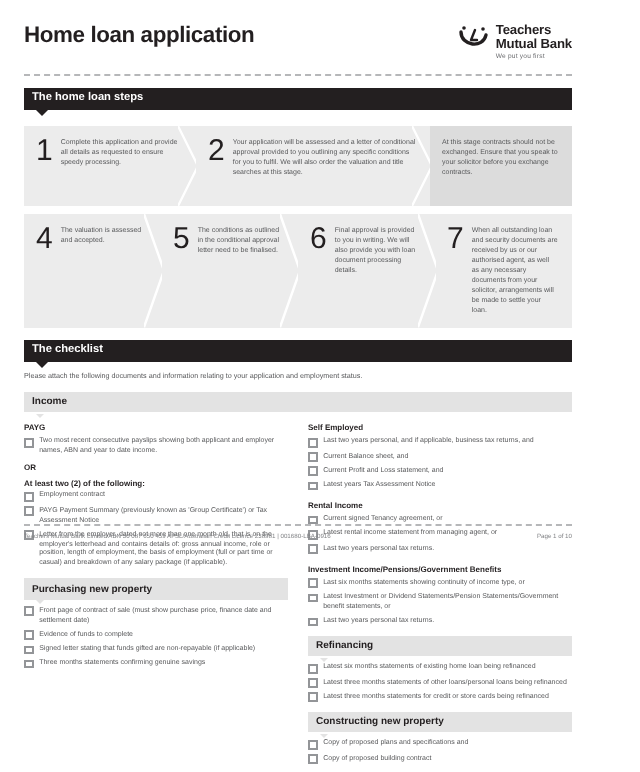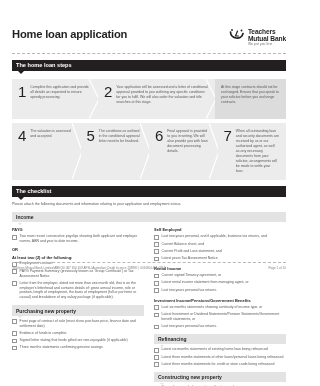--- a/index.html
+++ b/index.html
@@ -3,21 +3,21 @@
 <meta charset="utf-8">
 <style>
   * { box-sizing: border-box; margin: 0; padding: 0; }
   html, body {
     width: 298px; height: 386px;
     background: #ffffff;
     font-family: "Liberation Sans", sans-serif;
     color: #231f20;
     overflow: hidden;
   }
-  .page { position: relative; width: 298px; height: 276px; padding: 16px 12px; }
+  .page { position: relative; width: 298px; height: 276px; padding: 0 12px; }
 
   
   .hdr { display: flex; align-items: flex-start; justify-content: space-between; padding-top: 12px; }
   .hdr-title { font-size: 11.2px; font-weight: bold; letter-spacing: -0.2px; color: #231f20; }
   .logo { display: flex; align-items: flex-start; gap: 3px; }
   .logo-mark { width: 17px; height: 16px; flex: none; position: relative; }
   .logo-txt { line-height: 1.08; }
   .logo-l1, .logo-l2 { font-size: 6.6px; font-weight: bold; color: #231f20; letter-spacing: -0.1px; }
   .logo-tag { font-size: 3.3px; color: #6d6e71; margin-top: 1px; letter-spacing: 0.1px; }
 

